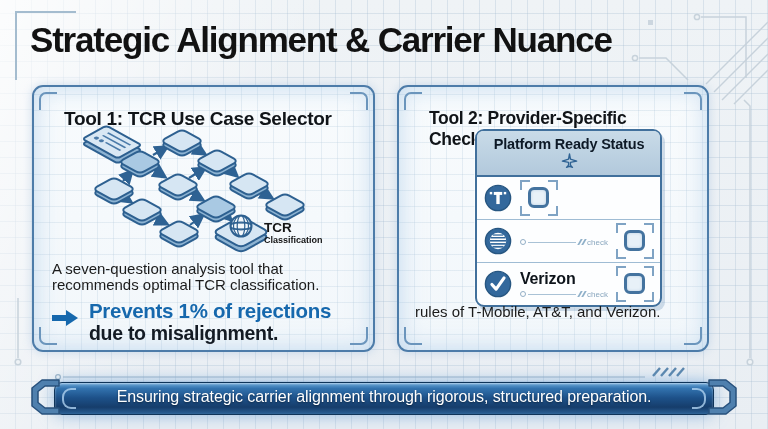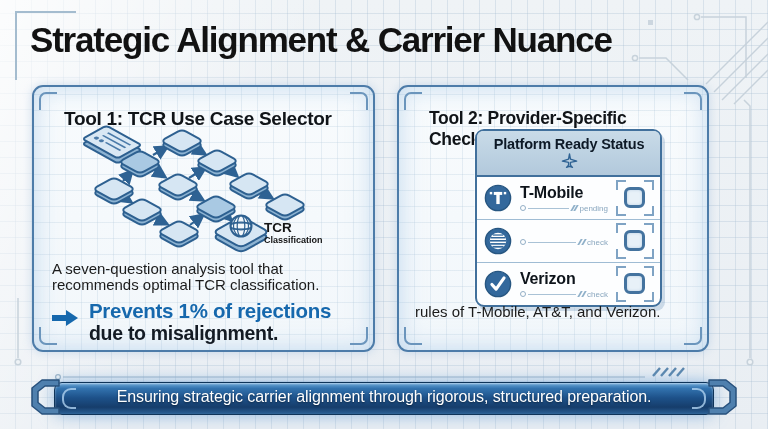--- a/index.html
+++ b/index.html
@@ -312,32 +312,20 @@
       </div>
 
       <div class="carrier-row">
         <svg class="carrier-icon" width="28" height="28" viewBox="0 0 30 30">
           <circle cx="15" cy="15" r="13.5" fill="#33689c" stroke="#275681" stroke-width="1.5"></circle>
           <rect x="10.5" y="8.5" width="9" height="3.2" fill="#fff"></rect>
           <rect x="13.2" y="8.5" width="3.6" height="13" fill="#fff"></rect>
           <rect x="6.2" y="8.5" width="2.6" height="2.6" fill="#fff"></rect>
           <rect x="21.2" y="8.5" width="2.6" height="2.6" fill="#fff"></rect>
         </svg>
-        <div class="carrier-info">
-          <span class="carrier-name">T-Mobile</span>
-          <span class="status-line">
-            <i class="status-ring"></i>
-            <i class="status-rule"></i>
-            <span class="tickmarks">
-                <i></i>
-                <i></i>
-              </span>
-            <span class="status-word">pending</span>
-          </span>
-        </div>
         <div class="cb-wrap">
           <i class="cb-c tl"></i>
             <i class="cb-c tr"></i>
             <i class="cb-c bl"></i>
             <i class="cb-c br"></i>
           <span class="checkbox"></span>
         </div>
       </div>
 
       <div class="carrier-row">

